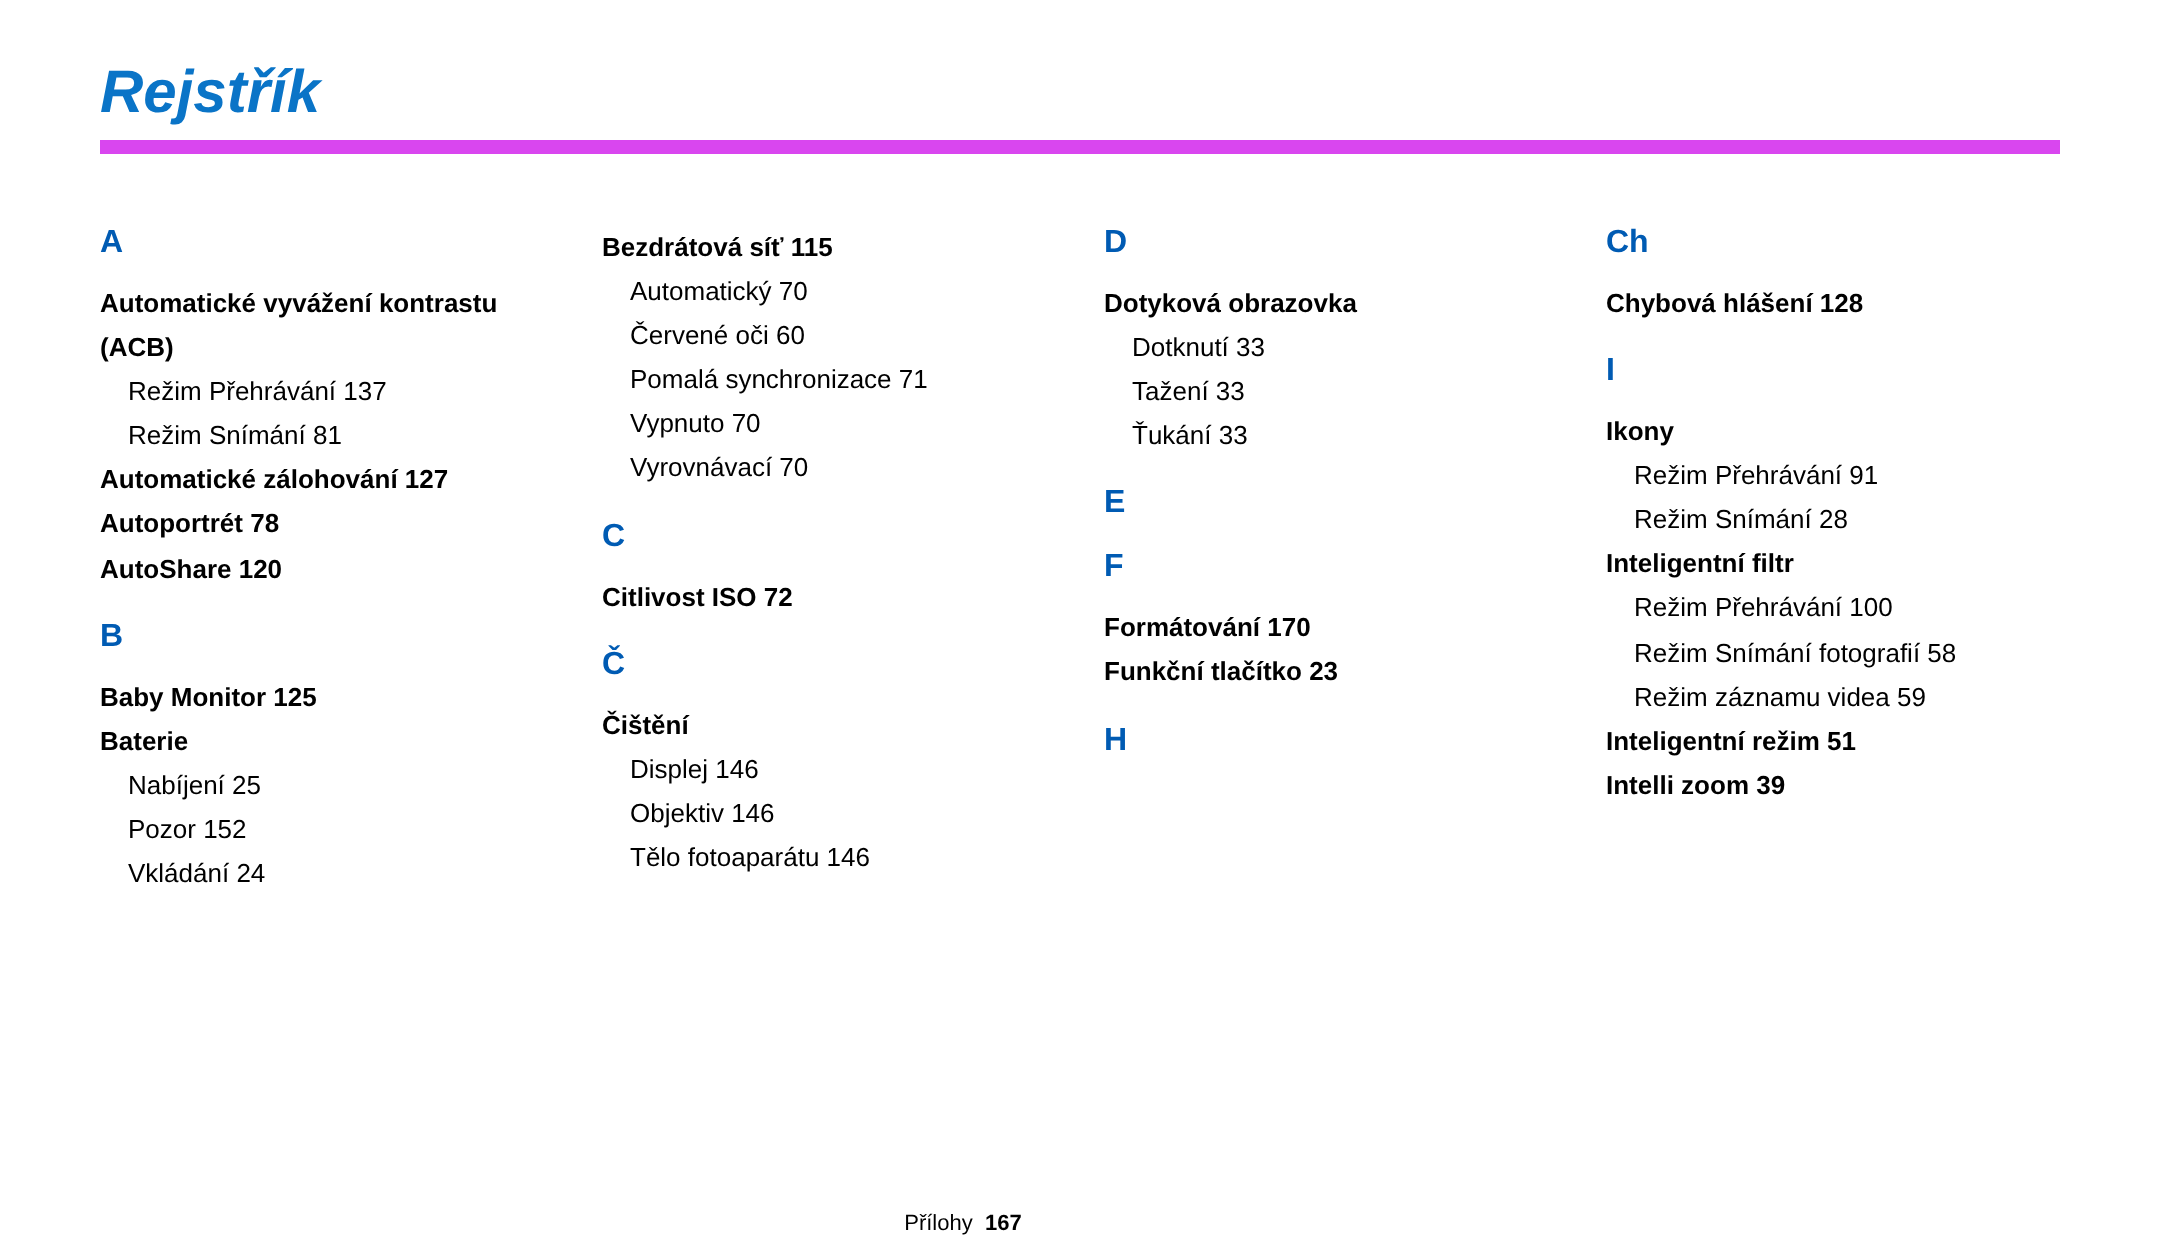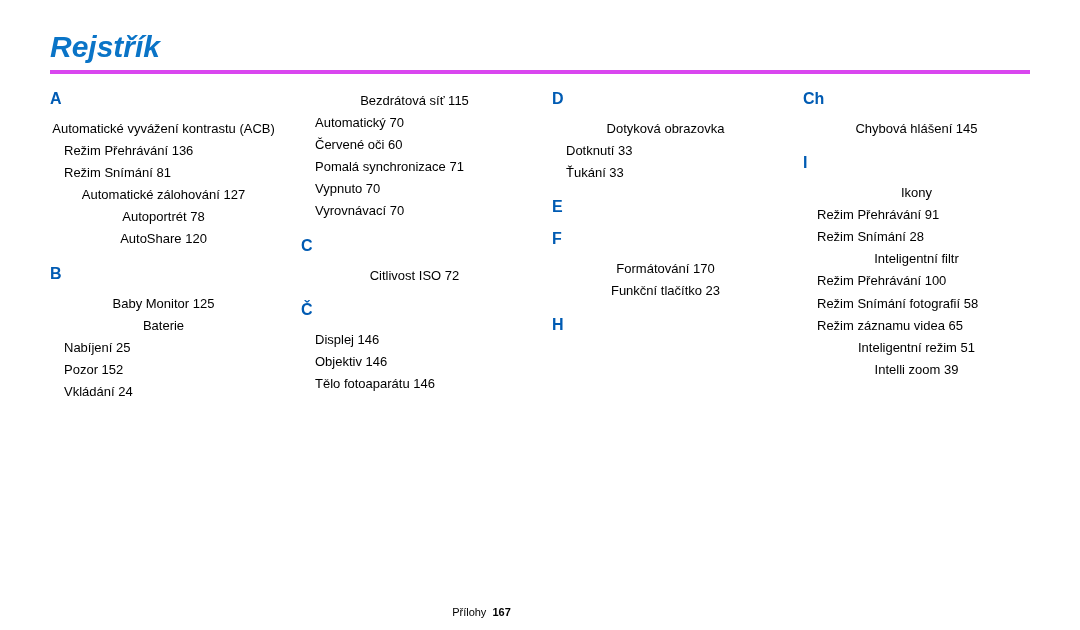--- a/index.html
+++ b/index.html
@@ -14,43 +14,42 @@
   .page {
     padding: 30px 50px 0 50px;
     box-sizing: border-box;
   }
   .title {
     color: #0a74c7;
     font-size: 30px;
     font-weight: bold;
     font-style: italic;
     padding-bottom: 6px;
-    border-bottom: 4px solid #d946ef;
-    margin-bottom: 16px;
+    border-bottom: 7px solid #d946ef;
+    margin-bottom: 36px;
   }
   .columns {
     display: flex;
     gap: 24px;
     font-size: 13px;
   }
   .col {
     flex: 1 1 0;
   }
   .letter {
     color: #005bb3;
     font-weight: bold;
     font-size: 16px;
     margin-top: 14px;
     margin-bottom: 10px;
   }
   .letter:first-child { margin-top: 0; }
   .entry-bold {
-    font-weight: normal;
+    font-weight: bold;
     line-height: 1.7;
-    text-align: center;
   }
   .sub-entry {
     margin-left: 14px;
     line-height: 1.7;
   }
   .footer {
     position: absolute;
     bottom: 12px;
     left: 0;
     width: 963px;
@@ -61,21 +60,21 @@
 </style>
 </head>
 <body>
 
 <div class="page">
   <div class="title">Rejstřík</div>
   <div class="columns" id="index-root">
       <div class="col">
         <div class="letter">A</div>
         <div class="entry-bold">Automatické vyvážení kontrastu (ACB)</div>
-        <div class="sub-entry">Režim Přehrávání  136</div>
+        <div class="sub-entry">Režim Přehrávání  137</div>
         <div class="sub-entry">Režim Snímání  81</div>
         <div class="entry-bold">Automatické zálohování  127</div>
         <div class="entry-bold">Autoportrét  78</div>
         <div class="entry-bold">AutoShare  120</div>
         <div class="letter">B</div>
         <div class="entry-bold">Baby Monitor  125</div>
         <div class="entry-bold">Baterie</div>
         <div class="sub-entry">Nabíjení  25</div>
         <div class="sub-entry">Pozor  152</div>
         <div class="sub-entry">Vkládání  24</div>
@@ -83,46 +82,48 @@
       <div class="col">
         <div class="entry-bold">Bezdrátová síť  115</div>
         <div class="sub-entry">Automatický  70</div>
         <div class="sub-entry">Červené oči  60</div>
         <div class="sub-entry">Pomalá synchronizace  71</div>
         <div class="sub-entry">Vypnuto  70</div>
         <div class="sub-entry">Vyrovnávací  70</div>
         <div class="letter">C</div>
         <div class="entry-bold">Citlivost ISO  72</div>
         <div class="letter">Č</div>
+        <div class="entry-bold">Čištění</div>
         <div class="sub-entry">Displej  146</div>
         <div class="sub-entry">Objektiv  146</div>
         <div class="sub-entry">Tělo fotoaparátu  146</div>
       </div>
       <div class="col">
         <div class="letter">D</div>
         <div class="entry-bold">Dotyková obrazovka</div>
         <div class="sub-entry">Dotknutí  33</div>
+        <div class="sub-entry">Tažení  33</div>
         <div class="sub-entry">Ťukání  33</div>
         <div class="letter">E</div>
         <div class="letter">F</div>
         <div class="entry-bold">Formátování  170</div>
         <div class="entry-bold">Funkční tlačítko  23</div>
         <div class="letter">H</div>
       </div>
       <div class="col">
         <div class="letter">Ch</div>
-        <div class="entry-bold">Chybová hlášení  145</div>
+        <div class="entry-bold">Chybová hlášení  128</div>
         <div class="letter">I</div>
         <div class="entry-bold">Ikony</div>
         <div class="sub-entry">Režim Přehrávání  91</div>
         <div class="sub-entry">Režim Snímání  28</div>
         <div class="entry-bold">Inteligentní filtr</div>
         <div class="sub-entry">Režim Přehrávání  100</div>
         <div class="sub-entry">Režim Snímání fotografií  58</div>
-        <div class="sub-entry">Režim záznamu videa  65</div>
+        <div class="sub-entry">Režim záznamu videa  59</div>
         <div class="entry-bold">Inteligentní režim  51</div>
         <div class="entry-bold">Intelli zoom  39</div>
       </div>
     </div>
 </div>
 
 <div class="footer">
   <span>Přílohy</span>
   &nbsp;<span class="footer-num">167</span>
 </div>

